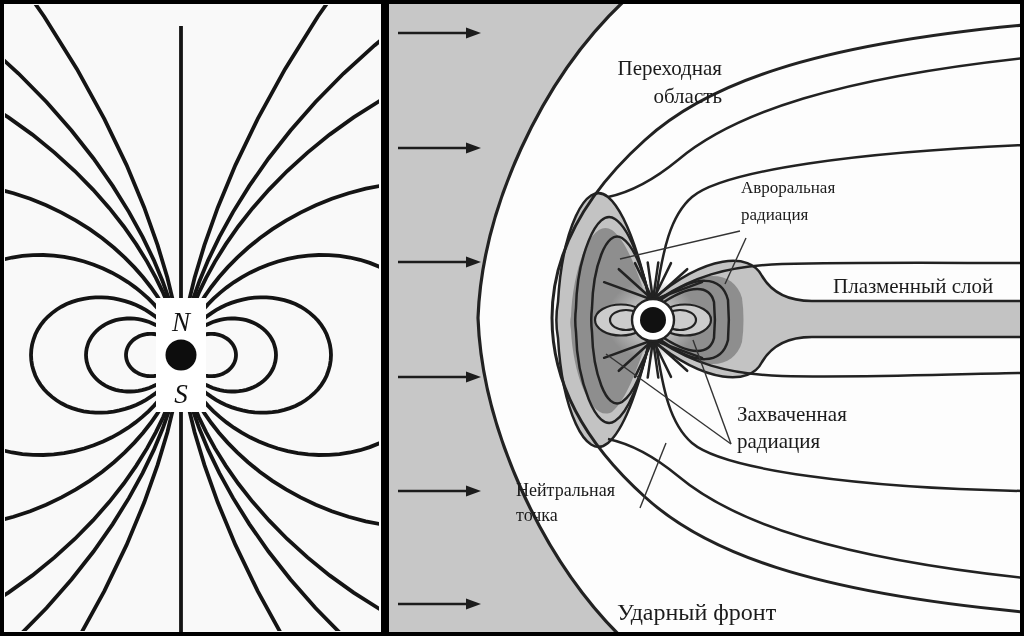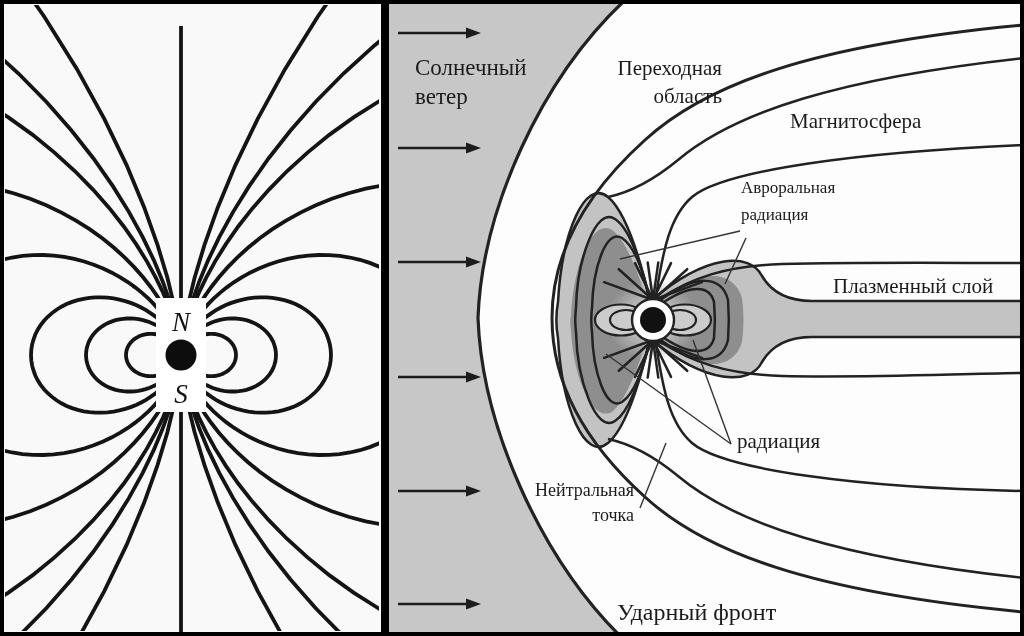--- a/index.html
+++ b/index.html
@@ -15,21 +15,21 @@
   .lbl{
     position:absolute;color:#1b1b1b;z-index:30;white-space:nowrap;
     font-family:"Liberation Serif","DejaVu Serif",serif;
   }
   #lbl-solar{left:415px;top:53px;font-size:23px;line-height:29px;}
   #lbl-transition{left:578px;top:54px;width:144px;text-align:right;font-size:21px;line-height:28px;}
   #lbl-magnetosphere{left:790px;top:109px;font-size:21px;}
   #lbl-auroral{left:741px;top:174px;font-size:17px;line-height:27px;}
   #lbl-plasma{left:833px;top:274px;font-size:21px;}
   #lbl-trapped{left:737px;top:401px;font-size:21px;line-height:27px;}
-  #lbl-neutral{left:516px;top:478px;width:118px;text-align:right;font-size:18px;line-height:25px;}
+  #lbl-neutral{left:516px;top:478px;width:118px;font-size:18px;line-height:25px;}
   #lbl-shock{left:617px;top:599px;font-size:24px;}
   #lbl-magnetopause{left:817px;top:599px;font-size:20px;}
   .ns-text{font-family:"Liberation Serif","DejaVu Serif",serif;font-style:italic;font-size:27px;fill:#111;}
 </style>
 </head>
 <body>
 
 <div class="stage">
 
   <svg id="svg-left" width="388" height="636" viewBox="0 0 388 636">
@@ -160,36 +160,31 @@
         <polygon points="466,256.5 466,267.5 481,262" fill="#1c1c1c"></polygon>
         <line x1="398" y1="377" x2="466" y2="377" stroke="#1c1c1c" stroke-width="2.6"></line>
         <polygon points="466,371.5 466,382.5 481,377" fill="#1c1c1c"></polygon>
         <line x1="398" y1="491" x2="466" y2="491" stroke="#1c1c1c" stroke-width="2.6"></line>
         <polygon points="466,485.5 466,496.5 481,491" fill="#1c1c1c"></polygon>
         <line x1="398" y1="604" x2="466" y2="604" stroke="#1c1c1c" stroke-width="2.6"></line>
         <polygon points="466,598.5 466,609.5 481,604" fill="#1c1c1c"></polygon>
       </g>
   </svg>
 
-  <div class="lbl" id="lbl-solar">
-    <span>Солнечный</span><br>
-    <span>ветер</span>
-  </div>
   <div class="lbl" id="lbl-transition">
     <span>Переходная</span><br>
     <span>область</span>
   </div>
-  <div class="lbl" id="lbl-magnetosphere">Магнитосфера</div>
   <div class="lbl" id="lbl-auroral">
     <span>Авроральная</span><br>
     <span>радиация</span>
   </div>
   <div class="lbl" id="lbl-plasma">Плазменный слой</div>
   <div class="lbl" id="lbl-trapped">
-    <br>
+    <span>Захваченная</span><br>
     <span>радиация</span>
   </div>
   <div class="lbl" id="lbl-neutral">
     <span>Нейтральная</span><br>
     <span>точка</span>
   </div>
   <div class="lbl" id="lbl-shock">Ударный фронт</div>
 
   <div class="divider"></div>
   <div class="frame"></div>

